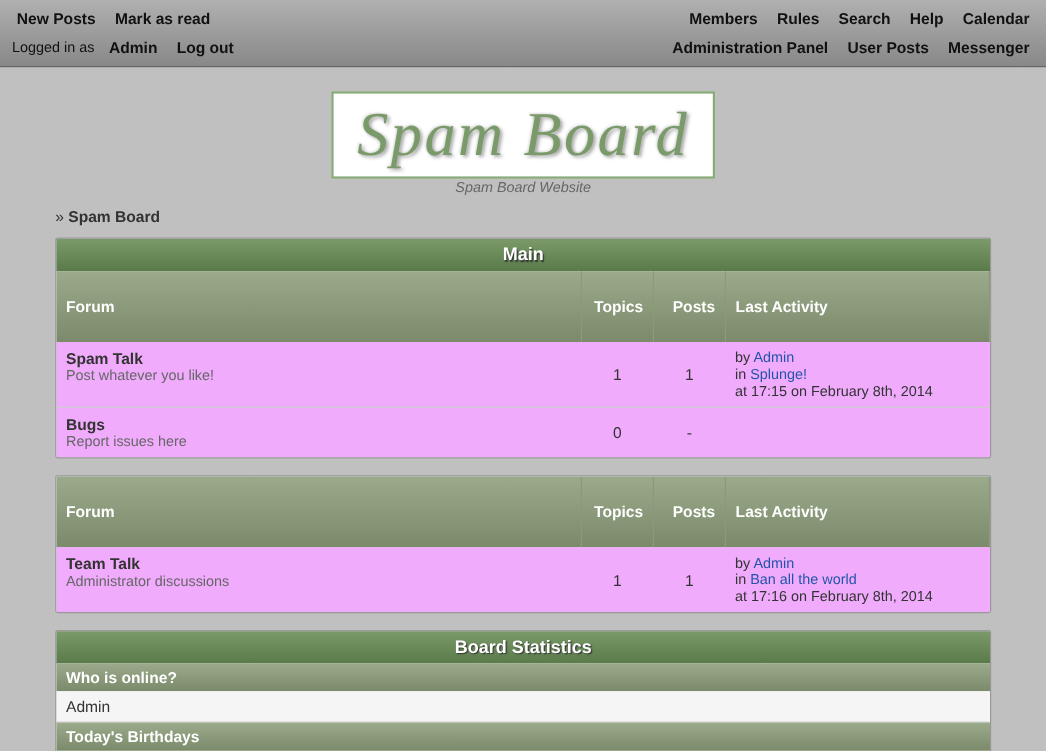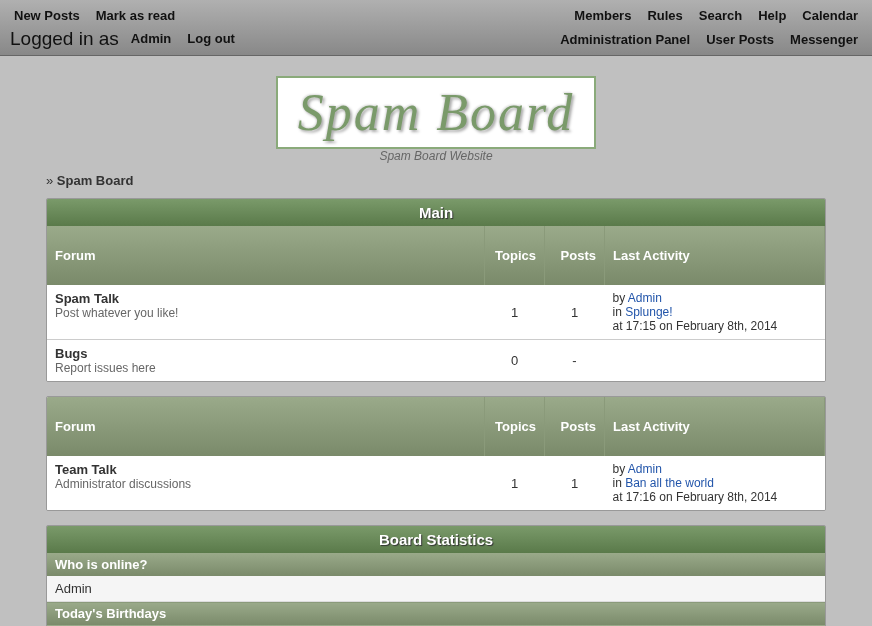--- a/index.html
+++ b/index.html
@@ -36,21 +36,21 @@
       font-size: 13px;
       font-weight: bold;
       padding: 2px 4px;
       cursor: pointer;
       text-align: right;
     }
     .nav-right {
       align-items: flex-end;
     }
     .nav-text {
-      font-size: 19px;
+      font-size: 12px;
       color: #111;
       text-align: right;
     }
 
     
     #main-wrapper {
       max-width: 800px;
       margin: 20px auto;
       padding: 0 10px;
     }
@@ -122,21 +122,21 @@
     .forum-table thead th.num {
       text-align: right;
       width: 60px;
     }
     .forum-table thead th.activity {
       width: 220px;
     }
 
     .forum-table tbody tr {
       border-bottom: 1px solid #ccc;
-      background: #ffffff;
+      background: #f0abfc;
     }
     .forum-table tbody tr:last-child {
       border-bottom: none;
     }
     .forum-table tbody td {
       padding: 6px 8px;
       vertical-align: top;
     }
     .forum-table tbody td.num {
       text-align: center;

